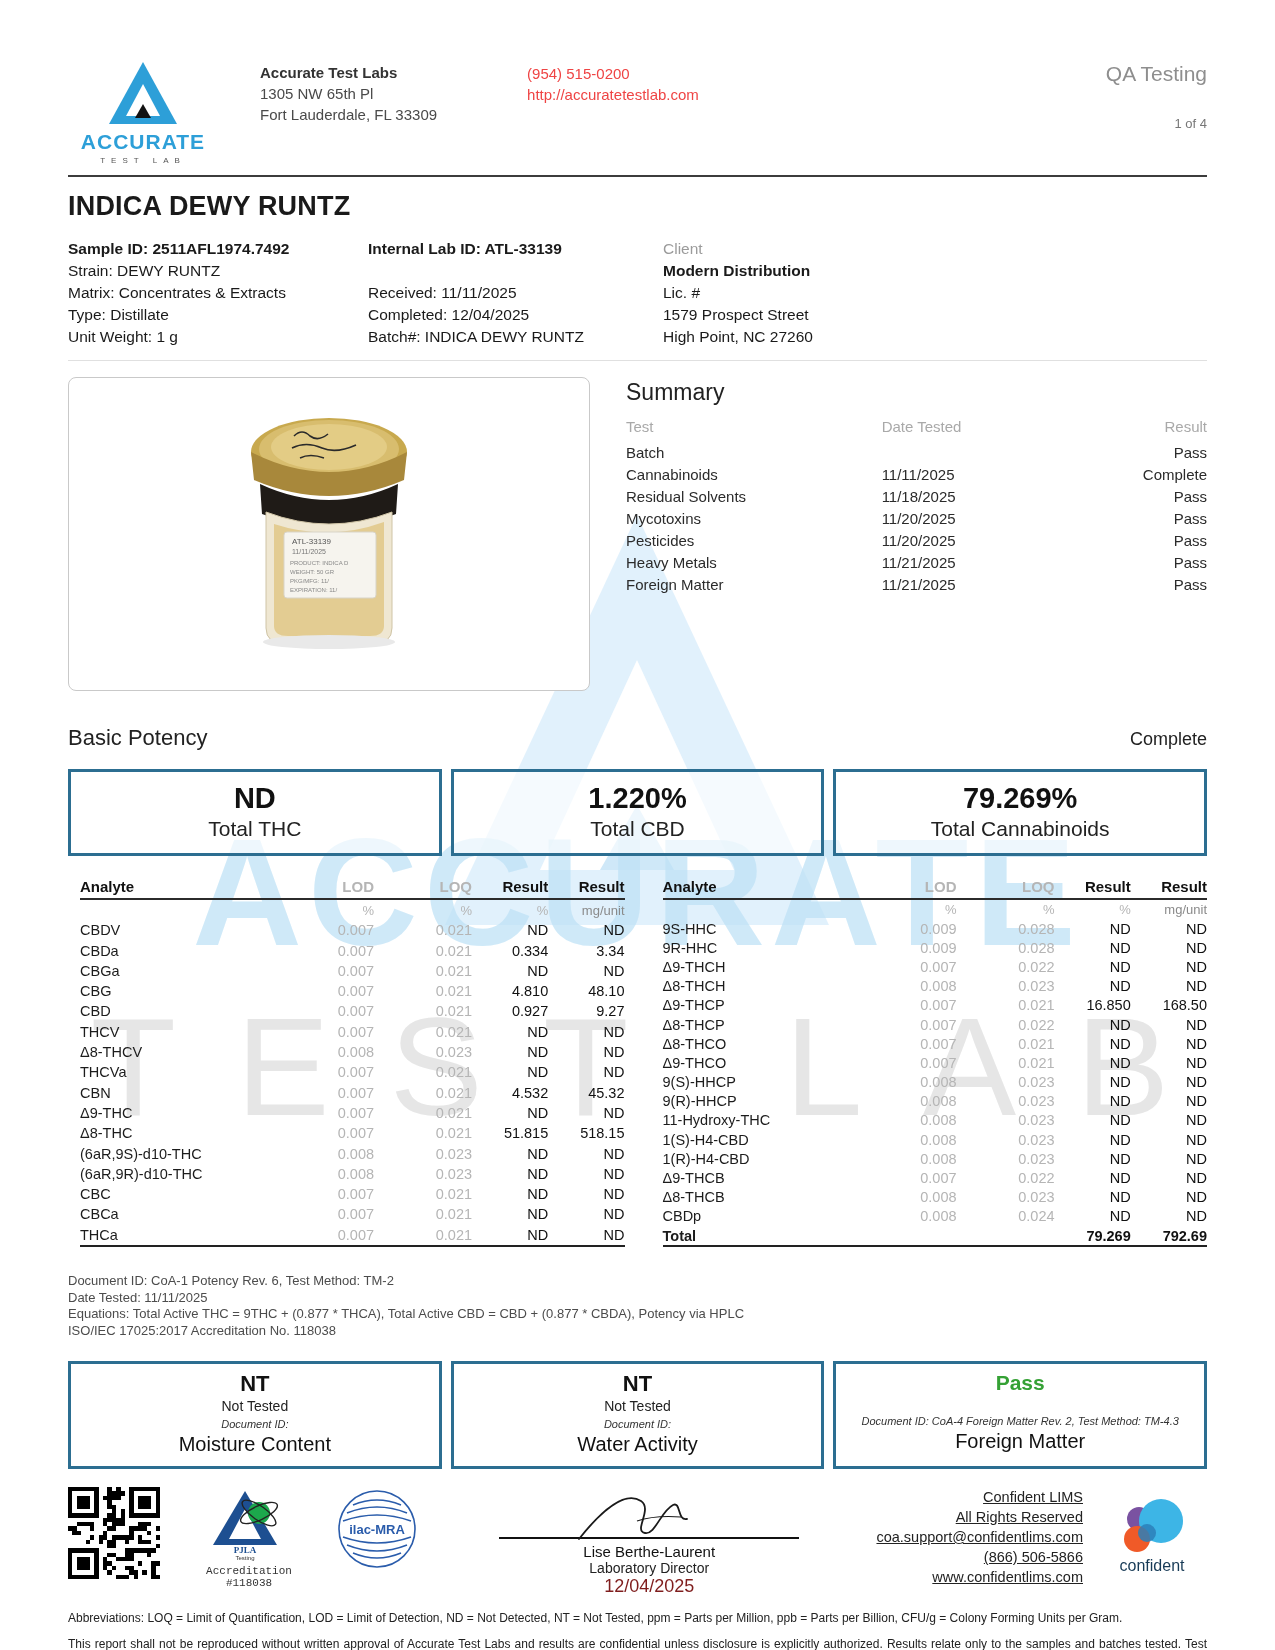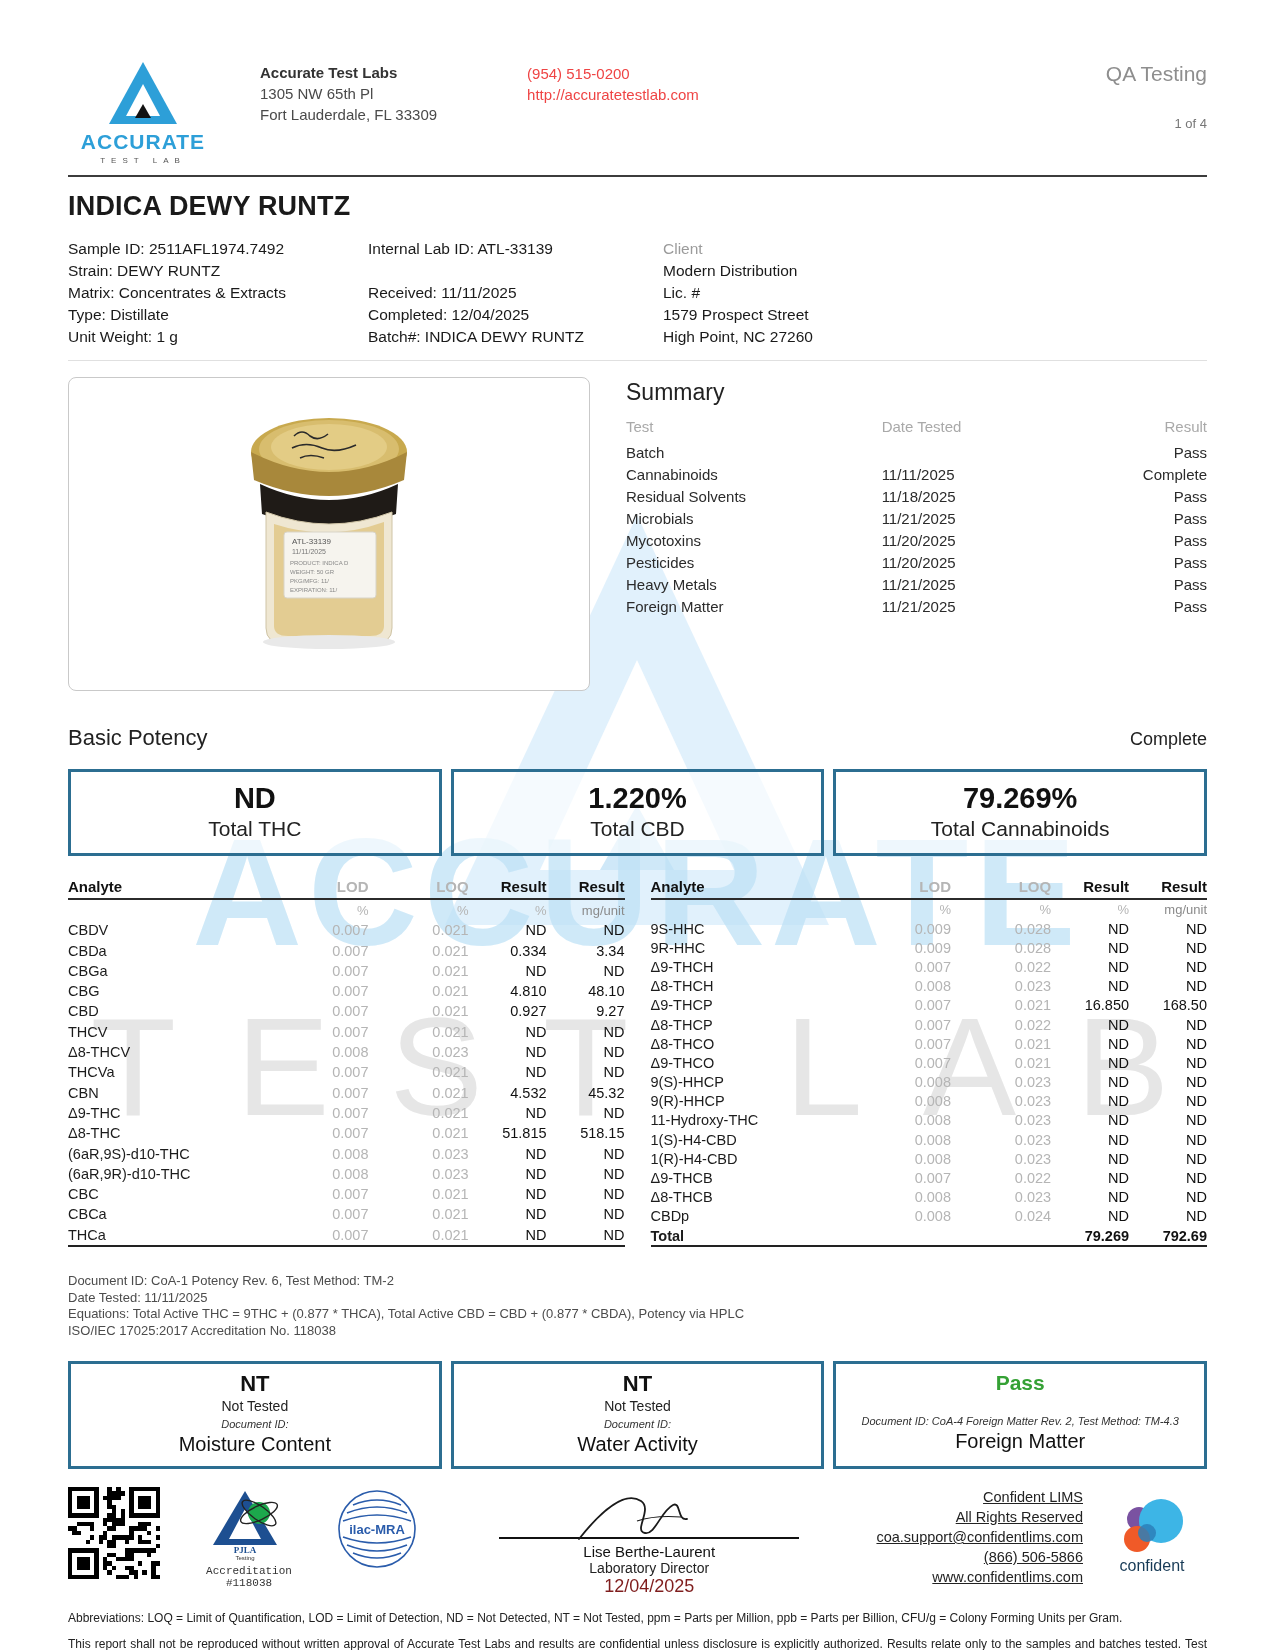--- a/index.html
+++ b/index.html
@@ -27,21 +27,21 @@
   .qa-title{color:#8e8e8e;font-size:21px;}
   .page-num{color:#777;font-size:13px;margin-top:30px;}
   .rule-dark{border:none;border-top:2px solid #3c3c3c;margin:10px 0 0 0;}
   .rule-light{border:none;border-top:1px solid #e0e0e0;margin:12px 0 0 0;}
   
   .doc-title{font-size:27px;font-weight:bold;margin:14px 0 16px 0;letter-spacing:.2px;}
   .info-grid{display:flex;font-size:15.5px;line-height:22px;}
   .info-col1{width:300px;}
   .info-col2{width:295px;}
   .info-col3{width:auto;}
-  .b{font-weight:normal;}
+  .b{font-weight:bold;}
   .gray{color:#9b9b9b;}
   .blankline{height:22px;}
   
   .media-row{display:flex;margin-top:16px;}
   .photo-box{width:520px;height:312px;border:1px solid #c9c9c9;border-radius:8px;display:flex;align-items:center;justify-content:center;background:#fff;}
   .summary-block{margin-left:36px;flex:1;}
   .summary-title{font-size:23px;font-weight:normal;color:#222;margin:2px 0 10px 0;}
   table.summary{width:100%;border-collapse:collapse;font-size:15px;}
   table.summary th{color:#a9a9a9;font-weight:normal;text-align:left;padding:2px 0 6px 0;}
   table.summary th:last-child{text-align:right;}
@@ -52,21 +52,21 @@
   
   .potency-head{display:flex;justify-content:space-between;align-items:baseline;margin-top:34px;}
   .potency-title{font-size:22px;color:#222;}
   .potency-status{font-size:18px;color:#222;}
   .potency-boxes{display:flex;gap:9px;margin-top:18px;}
   .pbox{flex:1;border:3px solid #2c6e91;text-align:center;padding:10px 0 12px 0;background:rgba(255,255,255,.65);}
   .pbox .val{font-size:29px;font-weight:bold;color:#111;}
   .pbox .lbl{font-size:21px;color:#222;margin-top:2px;}
   
   .tables-row{display:flex;gap:26px;margin-top:22px;}
-  table.analytes{flex:1;border-collapse:collapse;font-size:14.5px;}
+  table.analytes{flex:1;border-collapse:collapse;font-size:14.5px;margin-left:12px;}
   table.analytes th{font-size:15px;text-align:right;padding:0 0 3px 0;border-bottom:2px solid #2b2b2b;}
   table.analytes th.name{text-align:left;font-weight:bold;color:#111;}
   th.dim{color:#b5b5b5;font-weight:bold;}
   th.strong{color:#111;}
   table.analytes td{padding:1.6px 0;text-align:right;white-space:nowrap;}
   table.analytes td.name{text-align:left;color:#1c1c1c;}
   td.dimv{color:#b5b5b5;}
   td.resv{color:#111;}
   tr.units td{color:#b5b5b5;font-size:13px;padding:2px 0;}
   tr.units td.mgu{color:#8a8a8a;}
@@ -216,25 +216,20 @@
                 <td class="res pass">Pass</td>
               </tr>
               <tr>
                 <td>Cannabinoids</td>
                 <td>11/11/2025</td>
                 <td class="res complete">Complete</td>
               </tr>
               <tr>
                 <td>Residual Solvents</td>
                 <td>11/18/2025</td>
-                <td class="res pass">Pass</td>
-              </tr>
-              <tr>
-                <td>Microbials</td>
-                <td>11/21/2025</td>
                 <td class="res pass">Pass</td>
               </tr>
               <tr>
                 <td>Mycotoxins</td>
                 <td>11/20/2025</td>
                 <td class="res pass">Pass</td>
               </tr>
               <tr>
                 <td>Pesticides</td>
                 <td>11/20/2025</td>

